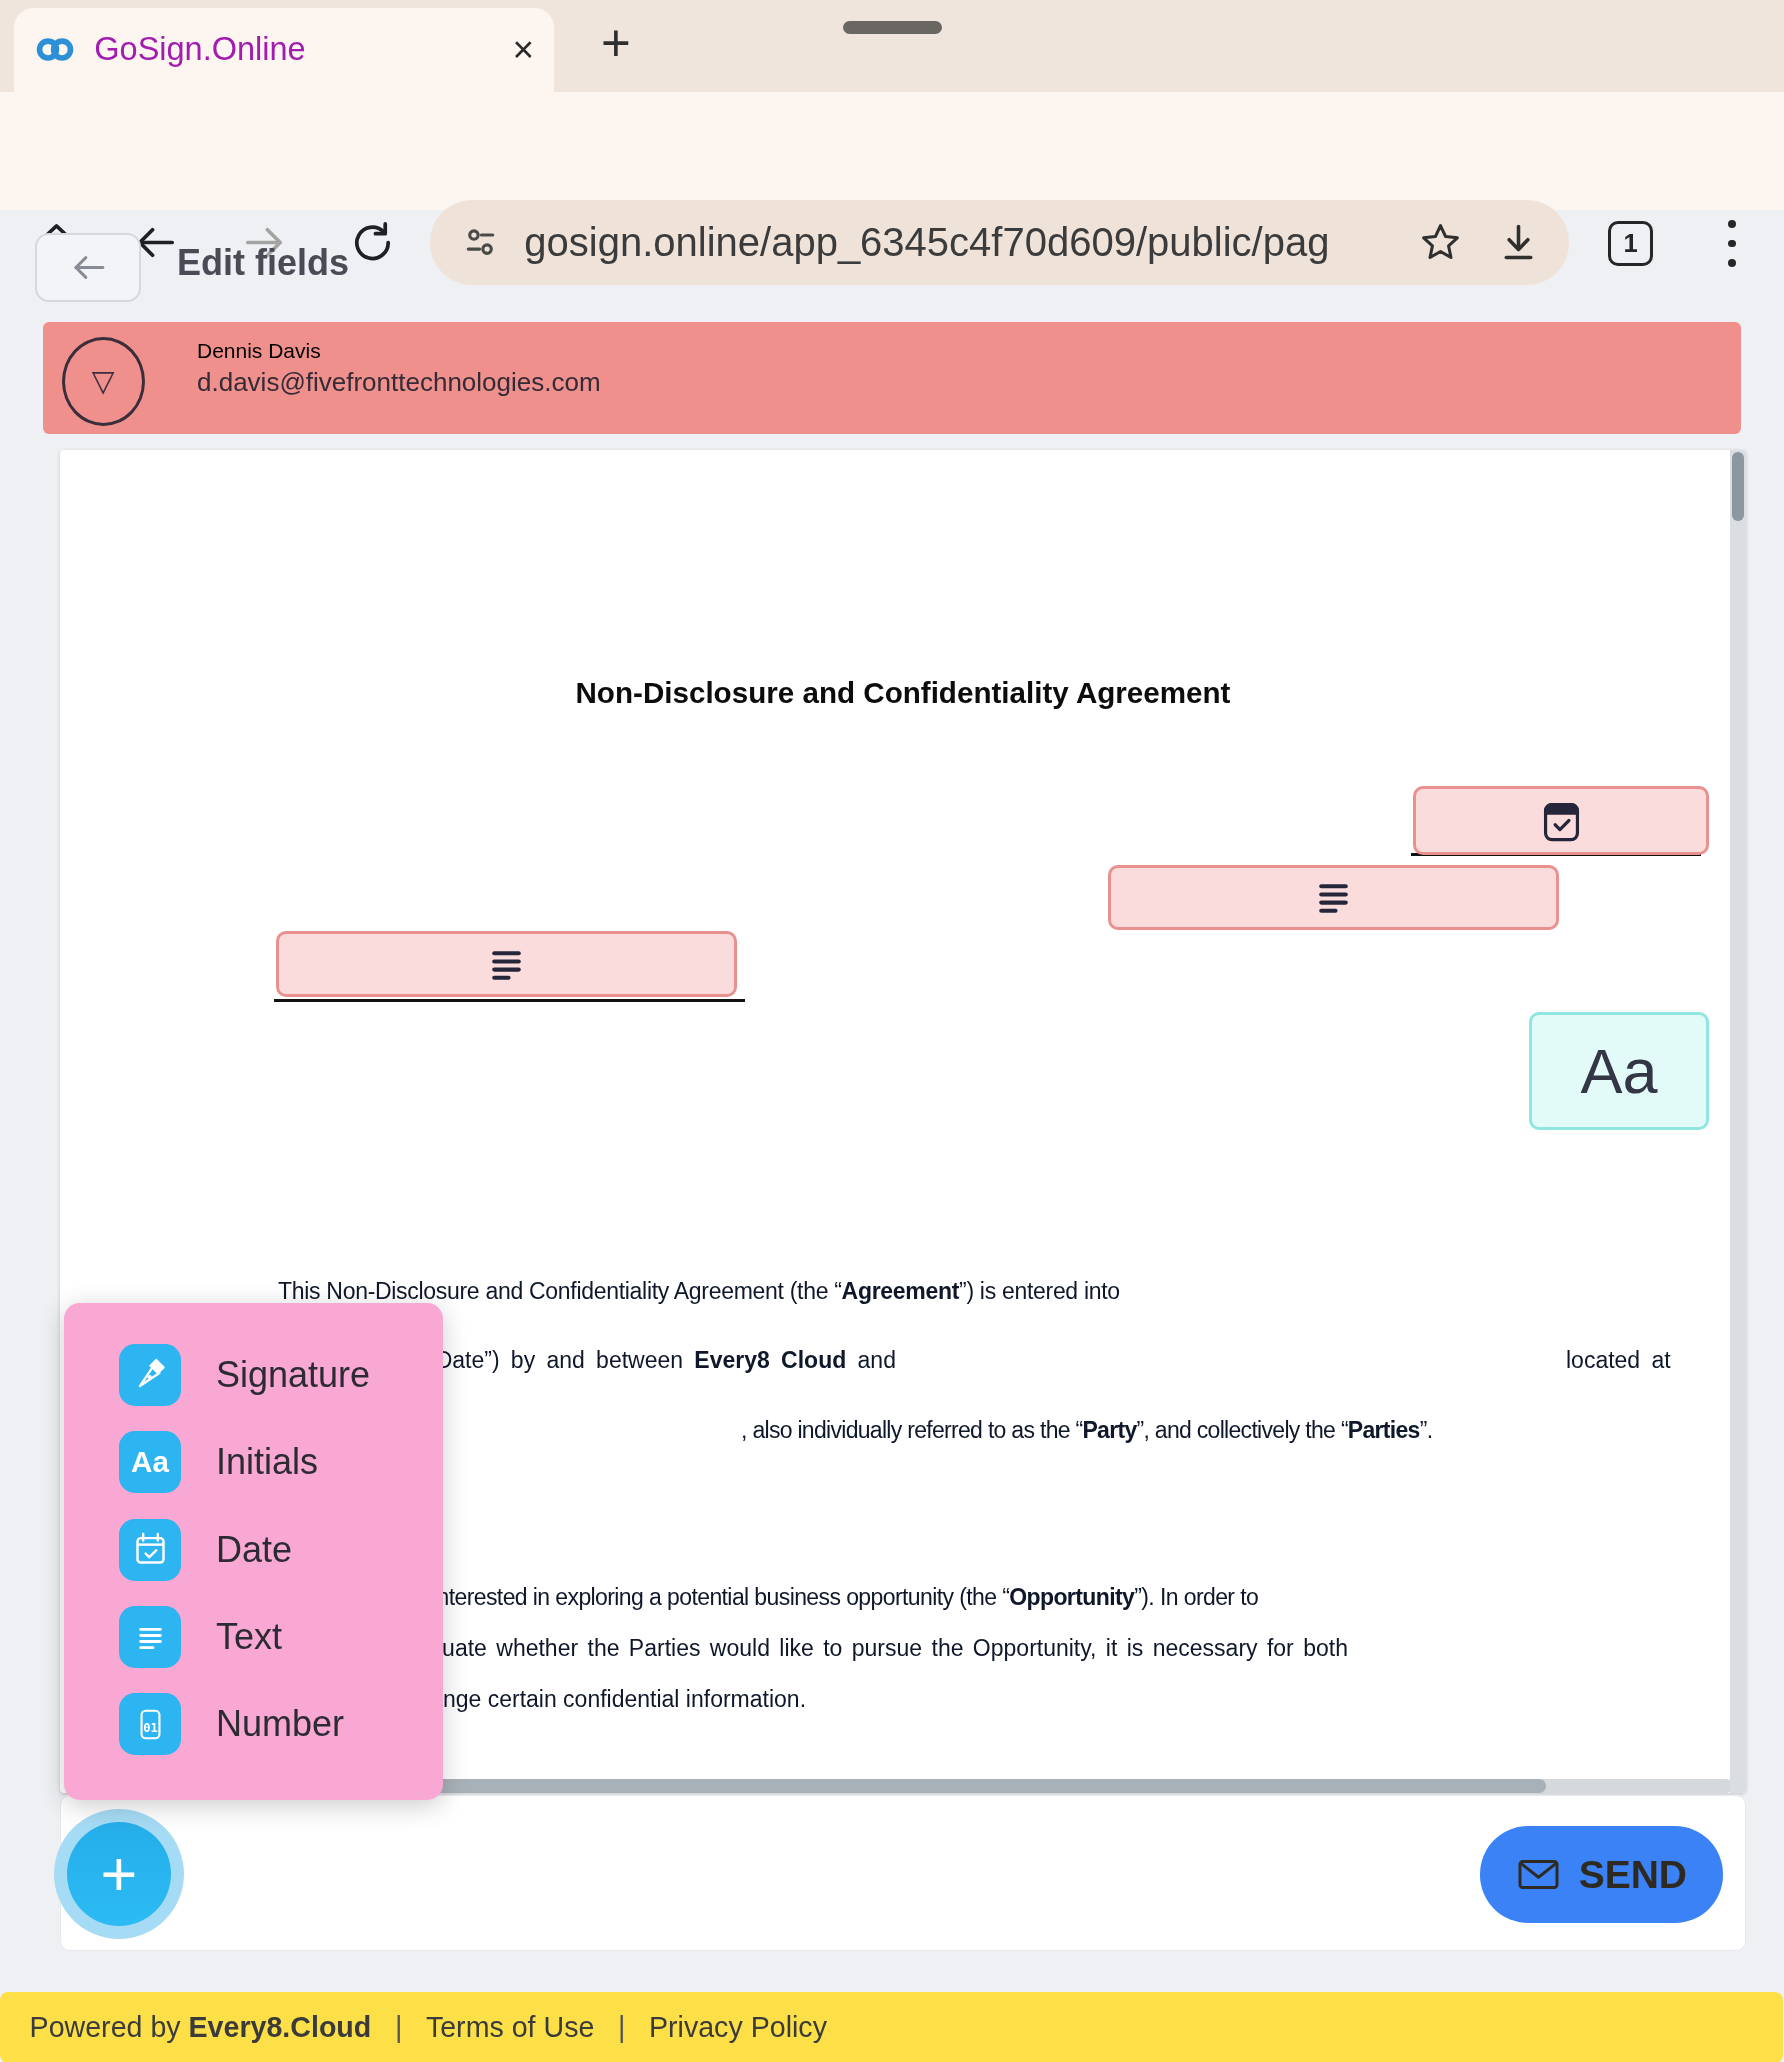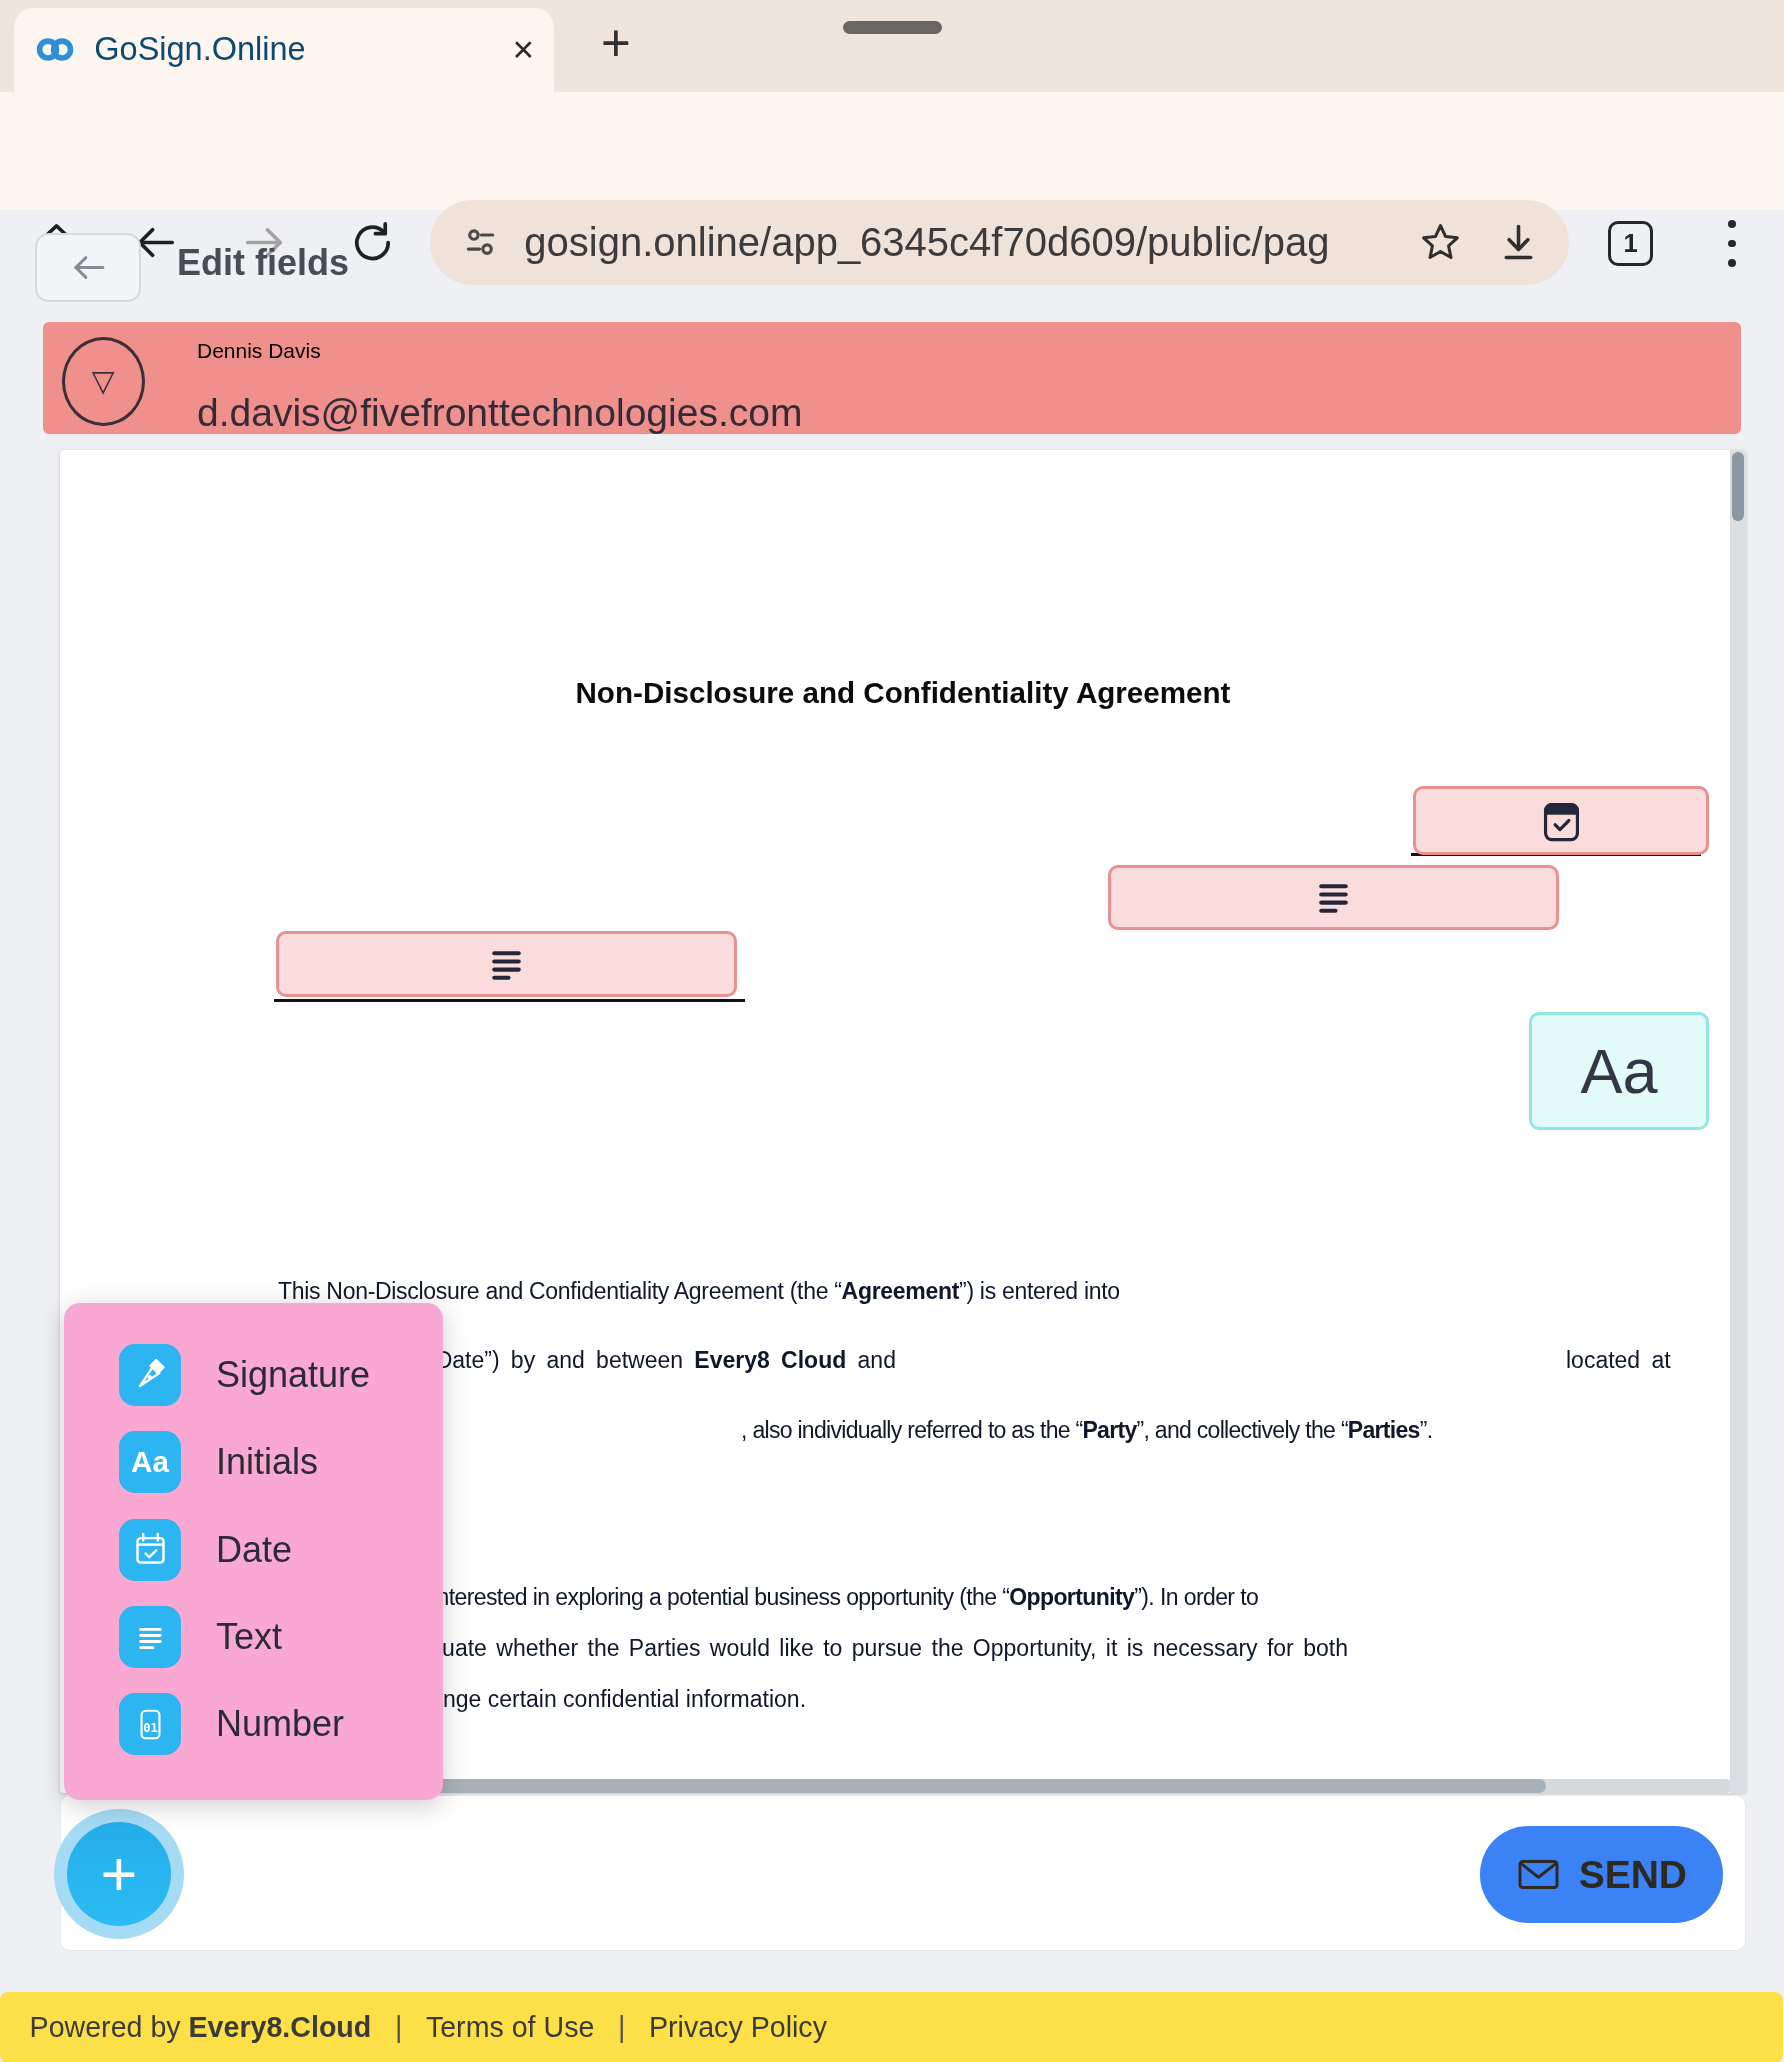--- a/index.html
+++ b/index.html
@@ -2,42 +2,42 @@
 <html><head>
 <meta charset="utf-8">
 <style>
   html,body{margin:0;padding:0;}
   body{font-family:"Liberation Sans",sans-serif;background:#eef0f4;}
   .page{position:relative;width:1785px;height:2063px;overflow:hidden;background:#eef0f4;}
 
   
   .tabstrip{position:absolute;left:0;top:0;width:1785px;height:92px;background:#f0e5dd;}
   .tab{position:absolute;left:13.8px;top:7.9px;width:540px;height:84px;background:#fdf5ef;border-radius:19.7px 19.7px 0 0;display:flex;align-items:center;padding:0 19.7px;box-sizing:border-box;}
-  .tab-title{font-size:32.5px;color:#0c4a6e;margin-left:15.8px;flex:1;}
+  .tab-title{font-size:32.5px;color:#a21caf;margin-left:15.8px;flex:1;}
   .tab-close{font-size:37px;color:#2a2a2a;line-height:1;}
   .newtab{position:absolute;left:601px;top:13.8px;font-size:51px;color:#2f2f2f;font-weight:300;}
   .tab-pill{position:absolute;left:843px;top:20.7px;width:99px;height:13.8px;border-radius:6.9px;background:#6a6662;}
   .toolbar{position:absolute;left:0;top:92px;width:1785px;height:118px;background:#fdf5ef;}
   .tbicon{position:absolute;top:127px;width:47px;height:47px;color:#1f2023;}
   .urlpill{position:absolute;left:430px;top:108px;width:1139px;height:85px;background:#eee2d9;border-radius:42px;display:flex;align-items:center;padding:0 27.6px;box-sizing:border-box;}
   .urltext{font-size:40px;color:#3b3b3b;margin-left:21.7px;flex:1;white-space:nowrap;overflow:hidden;}
   .pillicon{width:45px;height:45px;color:#2f2f2e;flex:0 0 auto;}
   .tabcount{position:absolute;left:1608px;top:129px;width:39px;height:39px;border:3.4px solid #242628;border-radius:9.9px;display:flex;align-items:center;justify-content:center;font-size:25.6px;font-weight:bold;color:#242628;}
   .kebab{position:absolute;left:1722px;top:124px;width:19.7px;height:55px;display:flex;flex-direction:column;align-items:center;justify-content:space-between;padding:3.9px 0;box-sizing:border-box;}
   .kebab i{width:7.9px;height:7.9px;border-radius:50%;background:#242628;}
 
   
   .backbtn{position:absolute;left:35px;top:233px;width:102px;height:65px;background:#f2f4f7;border:2px solid #d5d8dd;border-radius:13.8px;display:flex;align-items:center;justify-content:center;color:#878c94;}
   .apptitle{position:absolute;left:177px;top:242px;font-size:36px;font-weight:700;color:#494c54;}
 
   
   .banner{position:absolute;left:43px;top:322px;width:1698px;height:112px;background:#f0908d;border-radius:5.9px;}
   .avatar{position:absolute;left:18.7px;top:14.8px;width:77px;height:83px;border:3px solid #3a2d3c;border-radius:50%;display:flex;align-items:center;justify-content:center;color:#3a2d3c;font-size:29.6px;}
   .rname{position:absolute;left:154px;top:16.7px;font-size:21px;font-weight:500;color:#000000;}
-  .remail{position:absolute;left:154px;top:69px;font-size:39px;color:#332b36;}
+  .remail{position:absolute;left:154px;top:45px;font-size:26px;color:#332b36;}
 
   
   .doccard{position:absolute;left:60px;top:450px;width:1686px;height:1343px;background:#ffffff;border-radius:3.9px;box-shadow:0 1px 3.9px rgba(0,0,0,.18);}
   .vtrack{position:absolute;right:0;top:0;width:15.8px;height:100%;background:#dadde1;border-radius:0 3.9px 3.9px 0;}
   .vthumb{position:absolute;right:2px;top:2px;width:11.8px;height:69px;background:#8d97a0;border-radius:5.9px;}
   .htrack{position:absolute;left:13.8px;top:1329px;width:1659px;height:13.8px;background:#d6d9dc;border-radius:6.9px;}
   .hthumb{position:absolute;left:0;top:0;width:1472px;height:13.8px;background:#a9b1b8;border-radius:6.9px;}
   .dline{position:absolute;font-size:23px;color:#0f172a;white-space:nowrap;line-height:35px;text-align:center;}
   .doctitle{position:absolute;left:0;top:226px;width:1686px;text-align:center;font-size:29.6px;font-weight:bold;color:#0c0c0c;}
   .uline{position:absolute;height:0;border-bottom:3px solid #111;}

